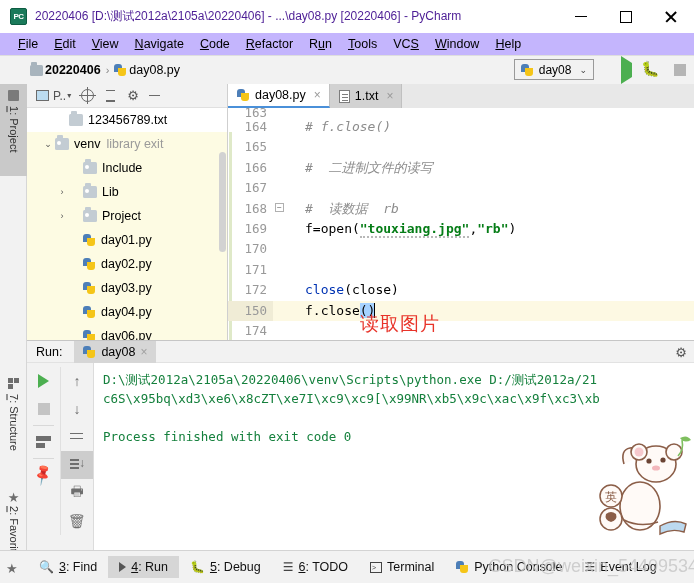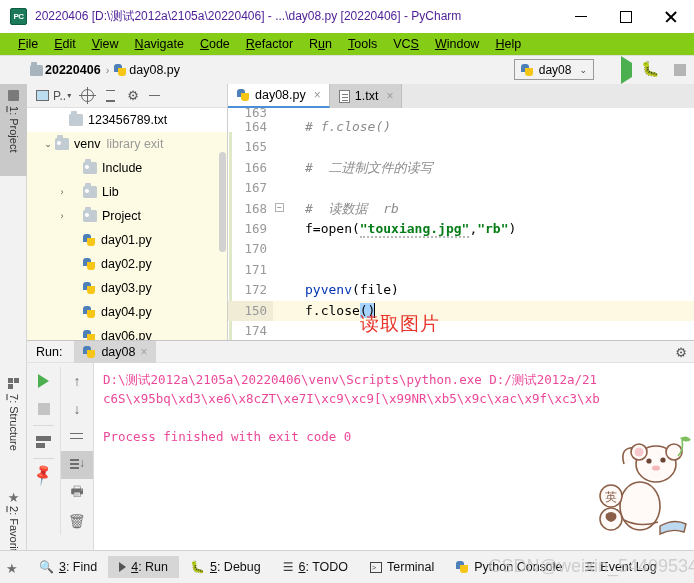--- a/index.html
+++ b/index.html
@@ -33,21 +33,21 @@
   #win-min .g { width:12px; height:1.5px; background:#000; }
   #win-max .g { width:12px; height:12px; border:1.6px solid #000; }
   #win-close .g { position:relative; width:12px; height:12px; }
   #win-close .g:before, #win-close .g:after {
     content:""; position:absolute; left:0; top:5px; width:14px; height:1.5px; background:#000;
   }
   #win-close .g:before { transform:rotate(45deg); }
   #win-close .g:after  { transform:rotate(-45deg); }
 
   
-  #menubar { height:23px; background:#84cc16; display:flex; align-items:center;
+  #menubar { height:23px; background:#c4b5fd; display:flex; align-items:center;
     padding-left:10px; border-bottom:1px solid #dedede; }
   .menu-item { padding:2px 8px; font-size:12.5px; color:#000; cursor:default; white-space:nowrap; }
   .menu-item .u { text-decoration:underline; }
 
   
   #navbar { height:28px; background:#f2f2f2; display:flex; align-items:center;
     padding-left:30px; position:relative; }
   .crumb { display:flex; align-items:center; gap:2px; font-size:12.5px; }
   .crumb + .sep { margin:0 5px; color:#888; font-size:11px; }
   .folder-ico { width:13px; height:11px; background:#a8b4bd; border-radius:1.5px; position:relative; }
@@ -203,21 +203,21 @@
   .rt-scroll { width:14px; height:12px; position:relative; }
   .rt-scroll:before { content:""; position:absolute; left:0; top:0; width:9px; height:1.6px; background:#6e6e6e;
     box-shadow:0 4px 0 0 #6e6e6e, 0 8px 0 0 #6e6e6e; }
   .rt-scroll:after { content:"↓"; position:absolute; right:-1px; top:-3px; font-size:12px; color:#6e6e6e; }
   .rt-print { font-size:14px; color:#6e6e6e; }
   .rt-trash { font-size:14px; color:#6e6e6e; }
 
   #console { position:absolute; left:67px; top:22px; right:0; bottom:0;
     background:#fff; overflow:hidden;
     font-family:"DejaVu Sans Mono", monospace; font-size:12.5px; }
-  .oline { color:#ec4899; white-space:pre; line-height:19px; padding-left:9px; }
+  .oline { color:#15803d; white-space:pre; line-height:19px; padding-left:9px; }
   .ospace { height:19px; }
 
   
   #mascot { position:absolute; right:0; bottom:8px; width:100px; height:108px; }
 
   
   #statusbar { position:absolute; left:0; right:0; bottom:0; height:33px;
     background:#f2f2f2; border-top:1px solid #d3d3d3; display:flex; align-items:center;
     padding-left:28px; }
   .sb { display:flex; align-items:center; gap:5px; padding:4px 11px; font-size:12.5px;
@@ -497,21 +497,21 @@
         <span class="gutter">170</span>
       </div>
 
       <div class="cline">
         <span class="gutter">171</span>
         <span class="ctext pln">file=f.read()</span>
       </div>
 
       <div class="cline">
         <span class="gutter">172</span>
-        <span class="ctext"><span class="kw">pyvenv</span><span class="pln">(file)</span></span>
+        <span class="ctext"><span class="kw">close</span><span class="pln">(close)</span></span>
       </div>
 
       <div class="cline cur">
         <span class="gutter">150</span>
         <span class="ctext"><span class="pln">f.close</span><span class="pln sel">()</span><span class="caret"></span></span>
       </div>
 
       <div class="cline">
         <span class="gutter">174</span>
       </div>

